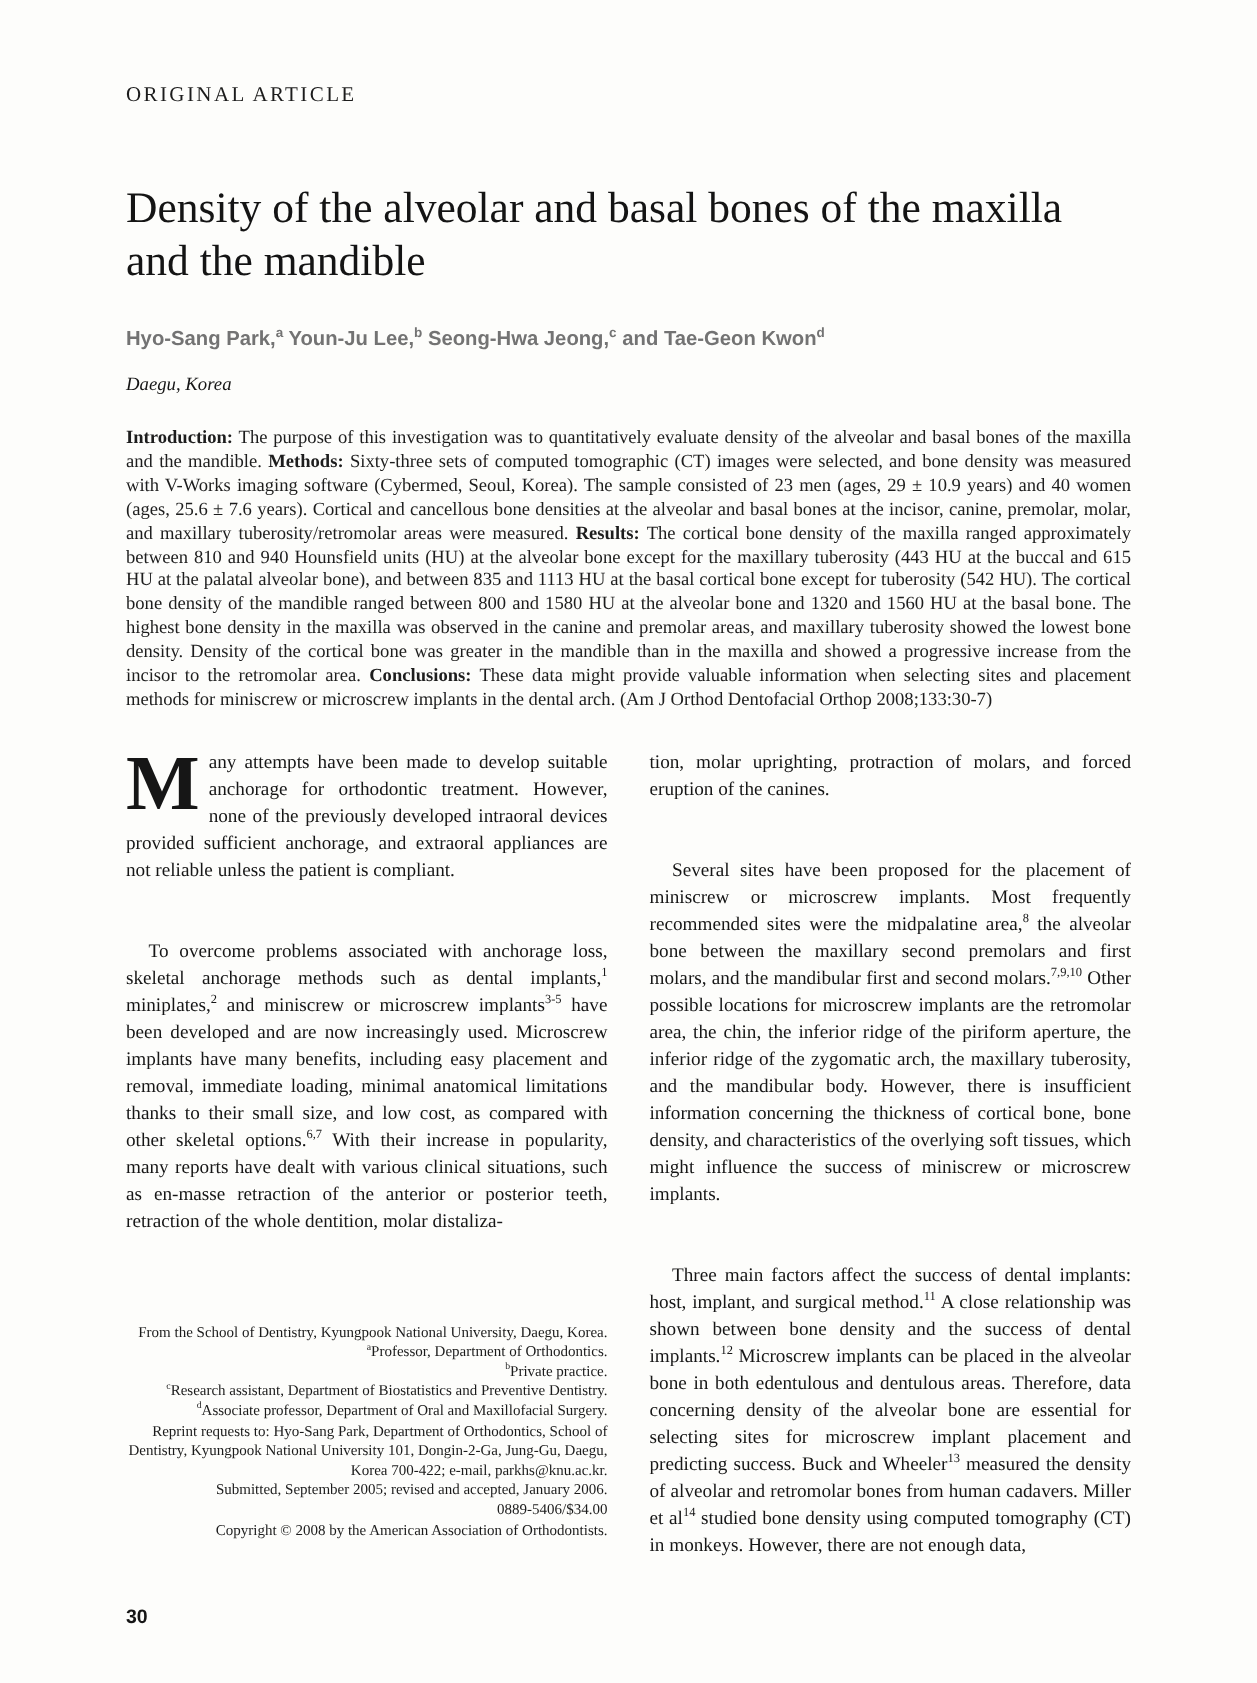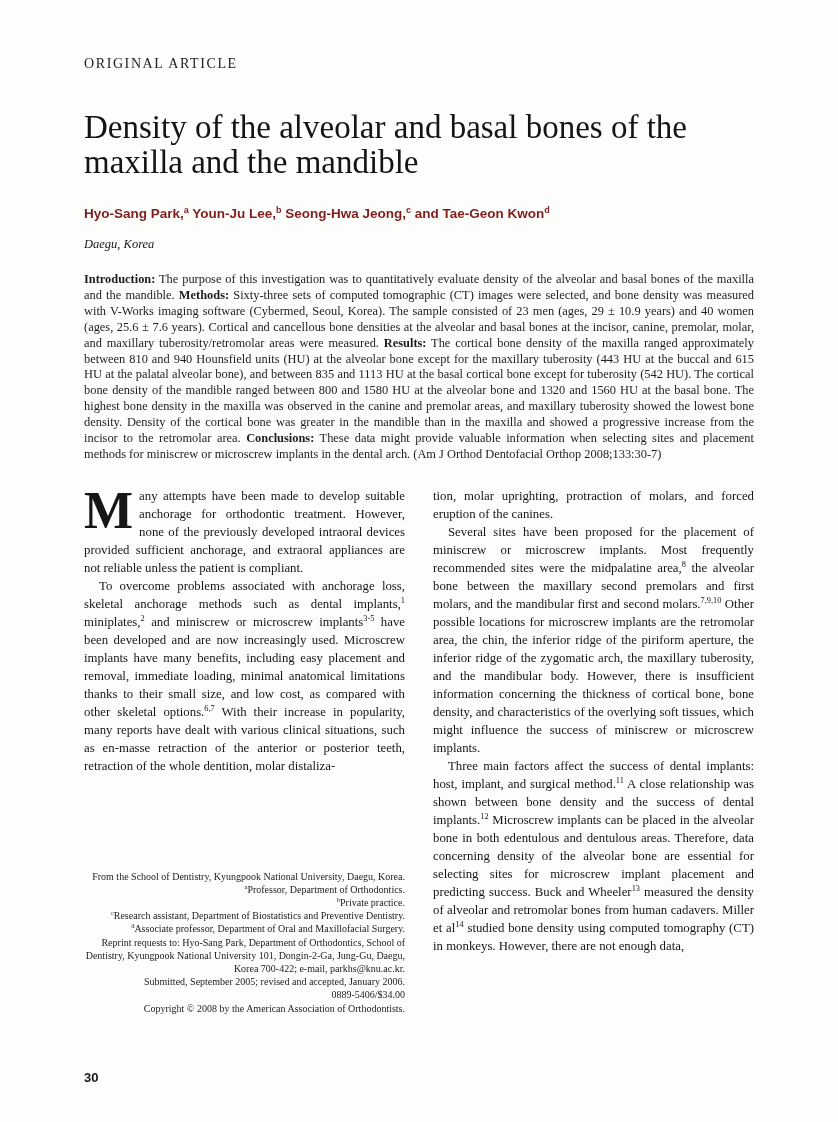--- a/index.html
+++ b/index.html
@@ -8,39 +8,39 @@
     width: 838px; height: 1122px; margin: 0 auto; background: #fdfdfb;
     position: relative; padding: 56px 84px 0 84px;
     font-family: "Liberation Serif", serif; color: #161616;
     overflow: hidden;
   }
   .article-type {
     font-size: 14px; letter-spacing: 1.6px; color: #1c1c1c;
   }
   .title {
     font-family: "Liberation Serif", serif; font-weight: 400;
-    font-size: 33px; line-height: 35px; margin: 38px 0 0 0; color: #141414;
+    font-size: 29px; line-height: 35px; margin: 50px 0 0 0; color: #141414;
   }
   .authors {
     margin-top: 26px; font-family: "Liberation Sans", sans-serif;
-    font-weight: bold; font-size: 13.5px; color: #7f1d1d;
+    font-weight: bold; font-size: 13.5px; color: #737373;
   }
   .authors sup { font-size: 9px; }
   .location { font-style: italic; font-size: 12.5px; margin-top: 16px; }
   .abstract {
     margin-top: 20px; font-family: Liberation Serif, serif;
     font-size: 12.4px; line-height: 15.9px; text-align: justify; color: #1d1d1d;
   }
   .columns { display: flex; gap: 28px; margin-top: 24px; height: 528px; }
   .col {
     width: 321px; font-size: 12.8px; line-height: 18px; text-align: justify;
     display: flex; flex-direction: column;
   }
   .col p { margin: 0; }
-  .col p + p { text-indent: 15px; }
+  .col p + p { text-indent: 15px; margin-top: 36px; }
   sup { font-size: 0.65em; line-height: 0; }
   .dropcap {
     float: left; font-size: 52px; line-height: 42px; font-weight: bold;
     padding: 3px 6px 0 0; font-family: "Liberation Serif", serif;
   }
   .footnotes {
     margin-top: auto; font-size: 10px; line-height: 13.2px; text-align: right;
     color: #1b1b1b;
   }
   .page-number {

